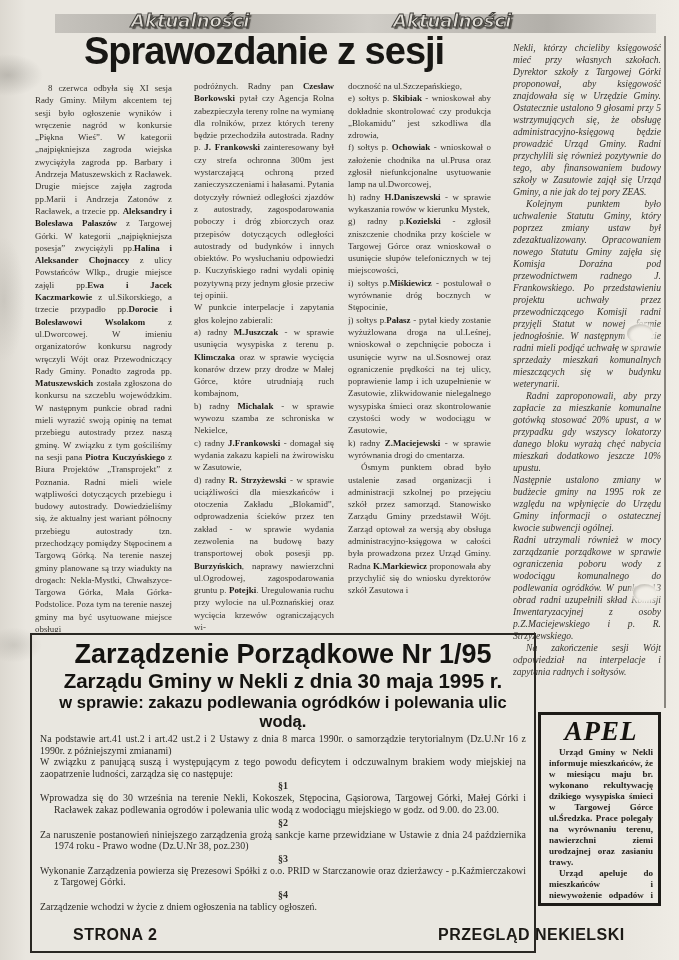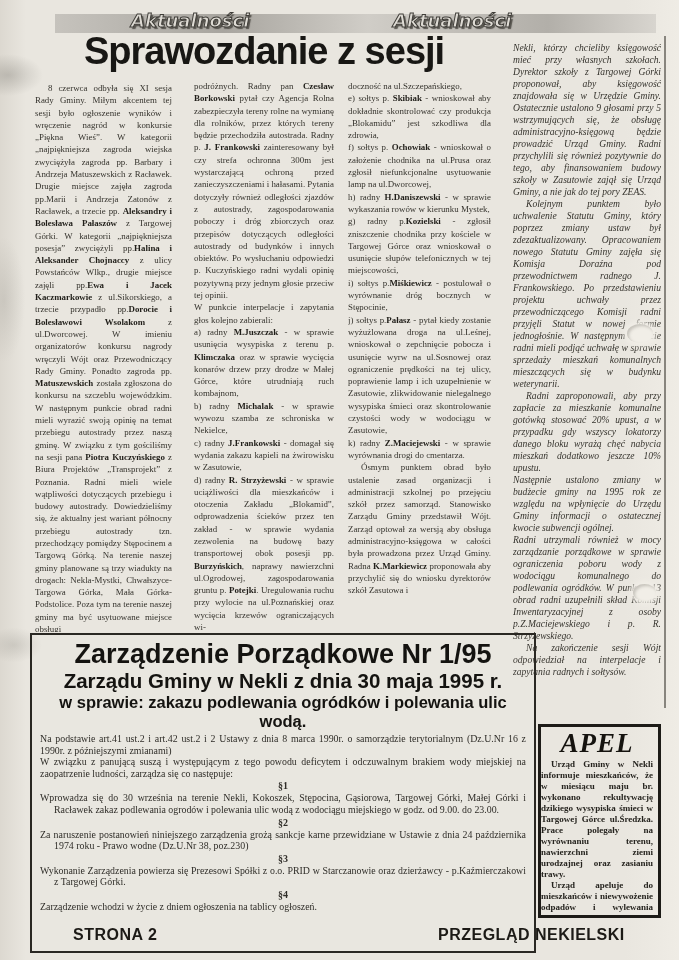--- a/index.html
+++ b/index.html
@@ -43,21 +43,21 @@
   .ord-t2 { text-align:center; font-family:"Liberation Sans",sans-serif; font-weight:bold;
     font-size:20.5px; line-height:24px; color:#141310; }
   .ord-t3 { text-align:center; font-family:"Liberation Sans",sans-serif; font-weight:bold;
     font-size:16.5px; line-height:19px; color:#141310; margin-bottom:2px; }
   .ord-body { font-size:9.9px; line-height:11.6px; text-align:justify; color:#2f2d28;font-family:Liberation Serif, serif; }
   .ord-body .sec { text-align:center; font-weight:bold; font-size:10px; line-height:13px; }
   .ord-body .obp { margin:0; }
   .ord-body .hang { padding-left:14px; text-indent:-14px; }
   
   .apel-box { position:absolute; left:538px; top:712px; width:123px; height:194px;
-    border:3px solid #1d1b17; box-sizing:border-box; padding:1px 5px 2px 0; overflow:hidden;margin-top:12px; }
+    border:3px solid #1d1b17; box-sizing:border-box; padding:1px 5px 2px 8px; overflow:hidden; }
   .apel-title { text-align:center; font-style:italic; font-weight:bold; font-size:27px;
     line-height:31px; color:#15130f; letter-spacing:1px; }
   .apel-body .ap { font-size:9px; line-height:11px; font-weight:bold; text-align:justify;
     margin:0; color:#26241f; }
   .apel-body .ind { text-indent:10px; }
   
   .footer-left, .footer-right { position:absolute; top:926px; font-family:"Liberation Sans",sans-serif;
     font-weight:bold; font-size:16px; letter-spacing:0.5px; color:#1c1a16; white-space:nowrap; }
   .footer-left { left:73px; } .footer-right { left:438px; }
   

